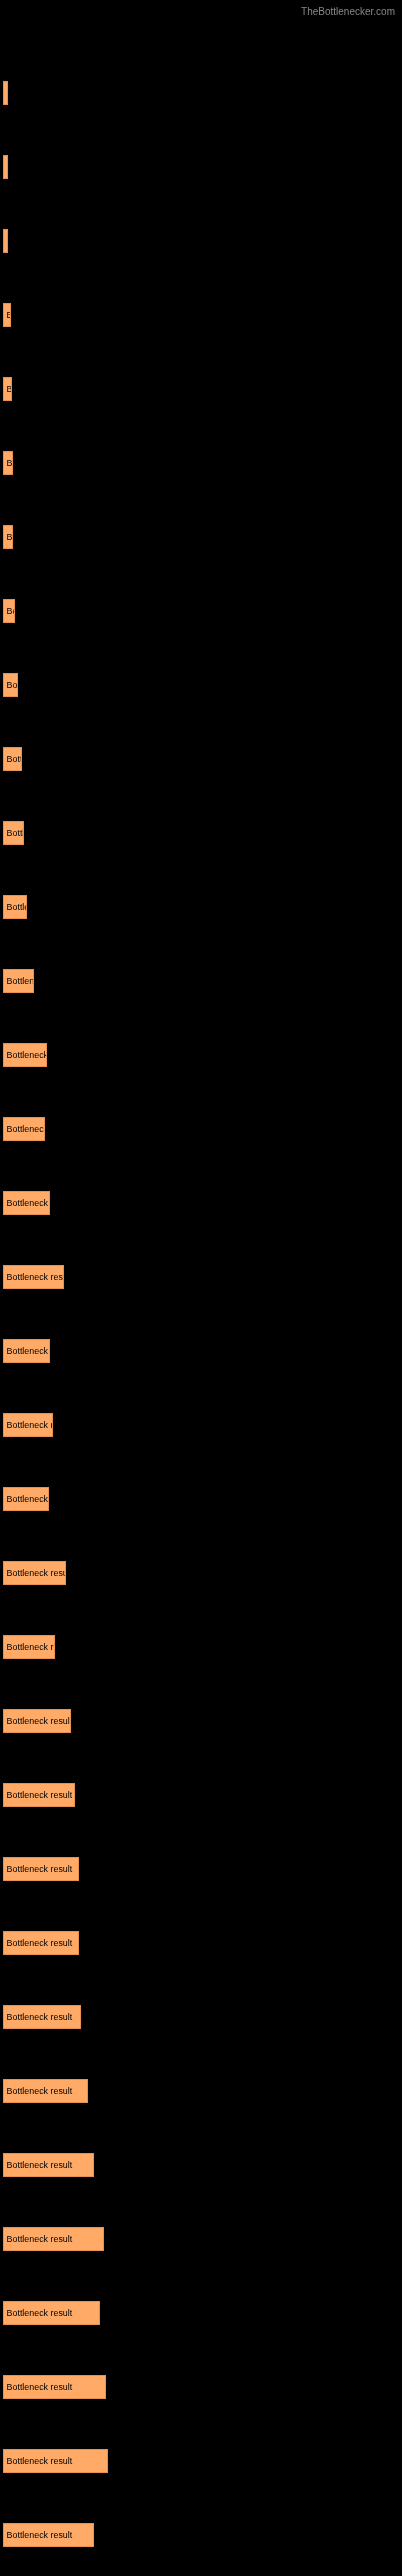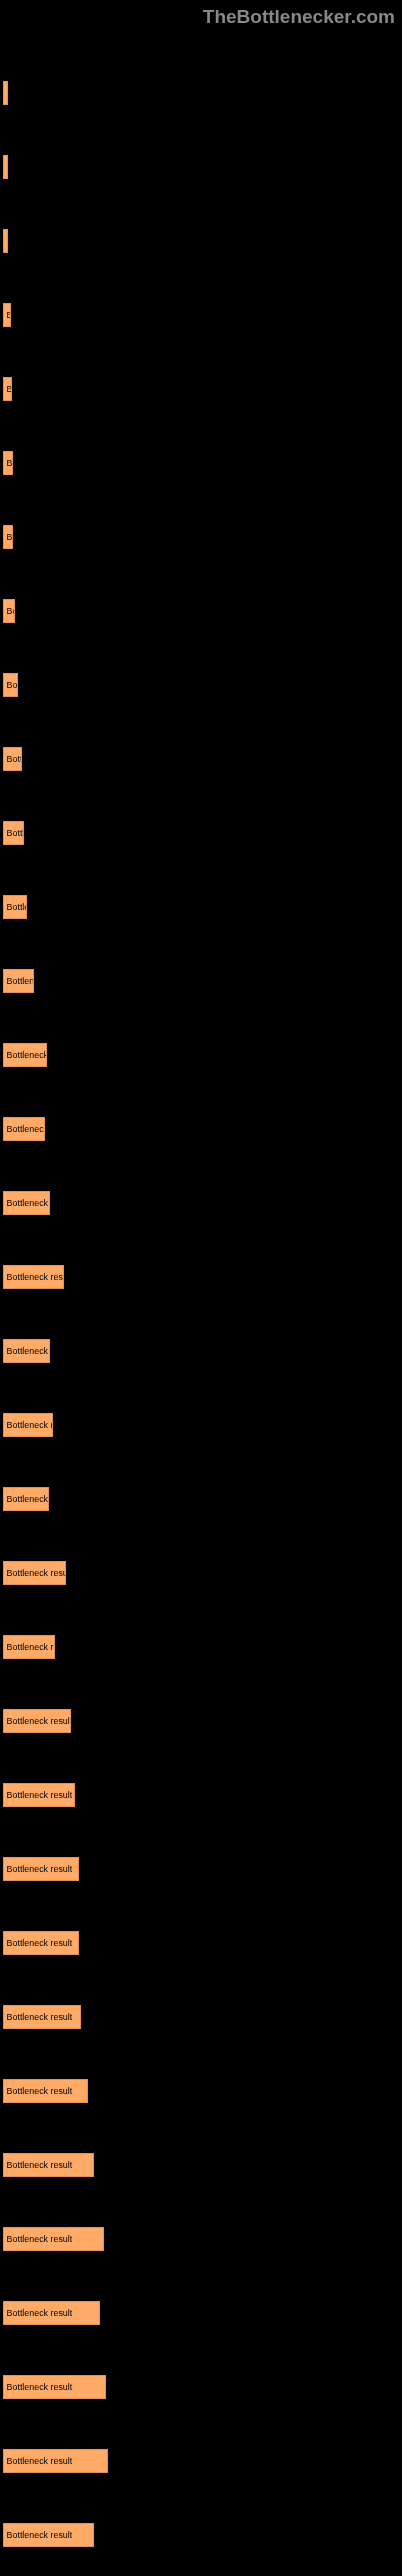--- a/index.html
+++ b/index.html
@@ -11,22 +11,22 @@
       background: #000;
       width: 403px;
       font-family: Arial, sans-serif;
       position: relative;
     }
     .watermark {
       position: absolute;
       top: 6.4px;
       right: 8px;
       color: #888;
-      font-size: 19px;
-      font-weight: bold;
+      font-size: 10px;
+      font-weight: normal;
     }
     .chart-container {
       padding-top: 81px;
       padding-left: 3.2px;
     }
     .bar-row {
       margin-bottom: 50px;
       position: relative;
       height: 24px;
     }

